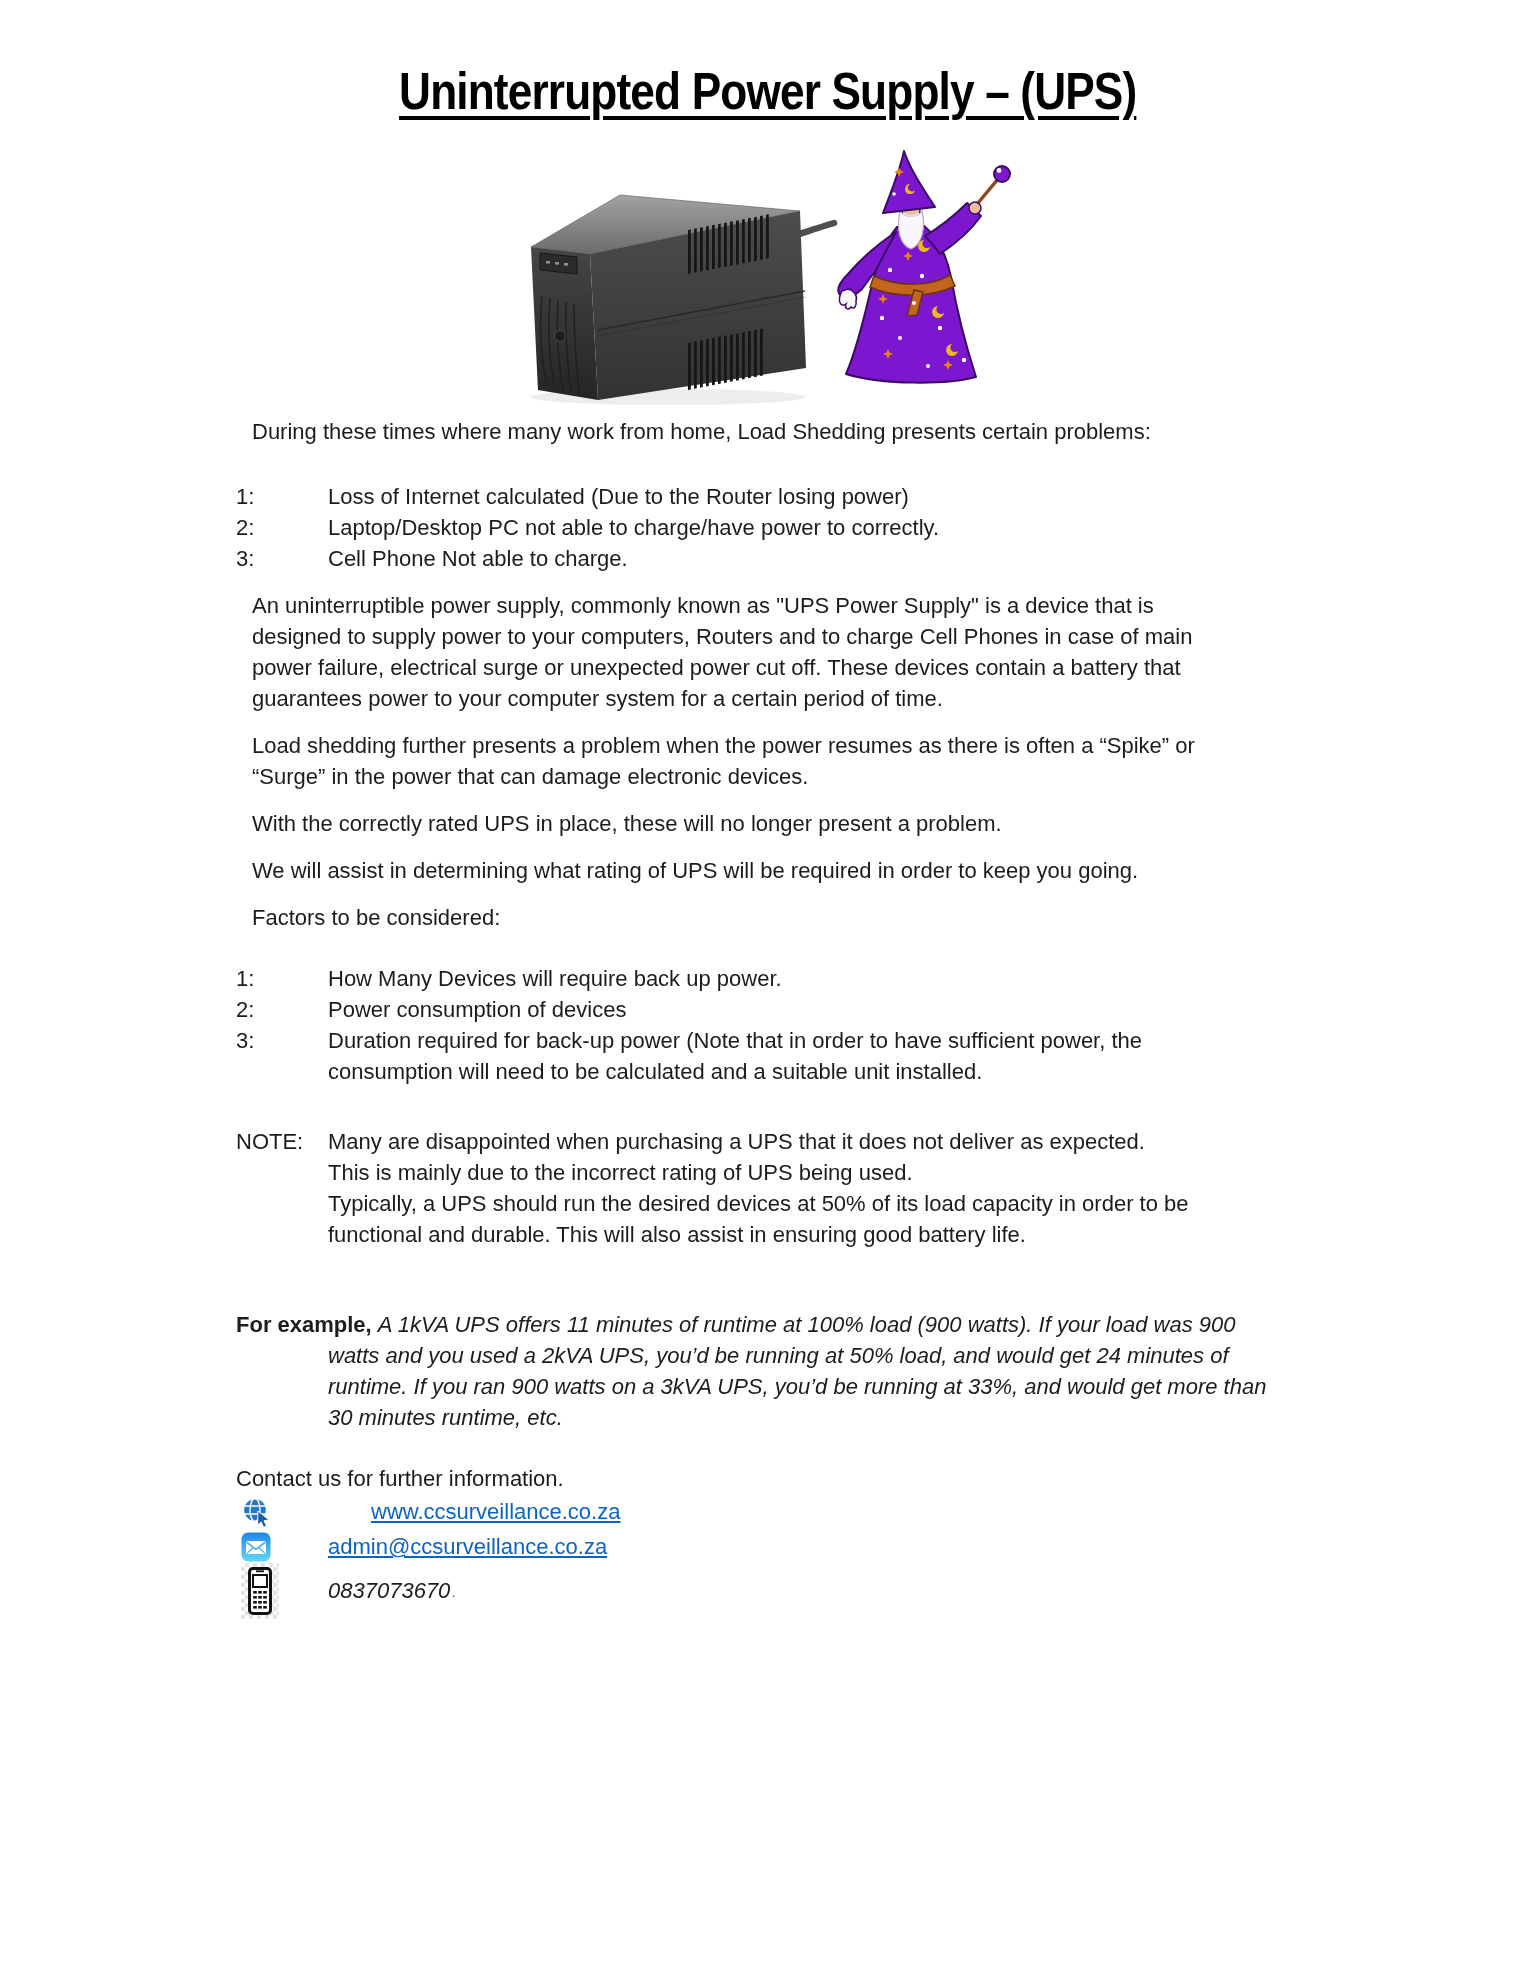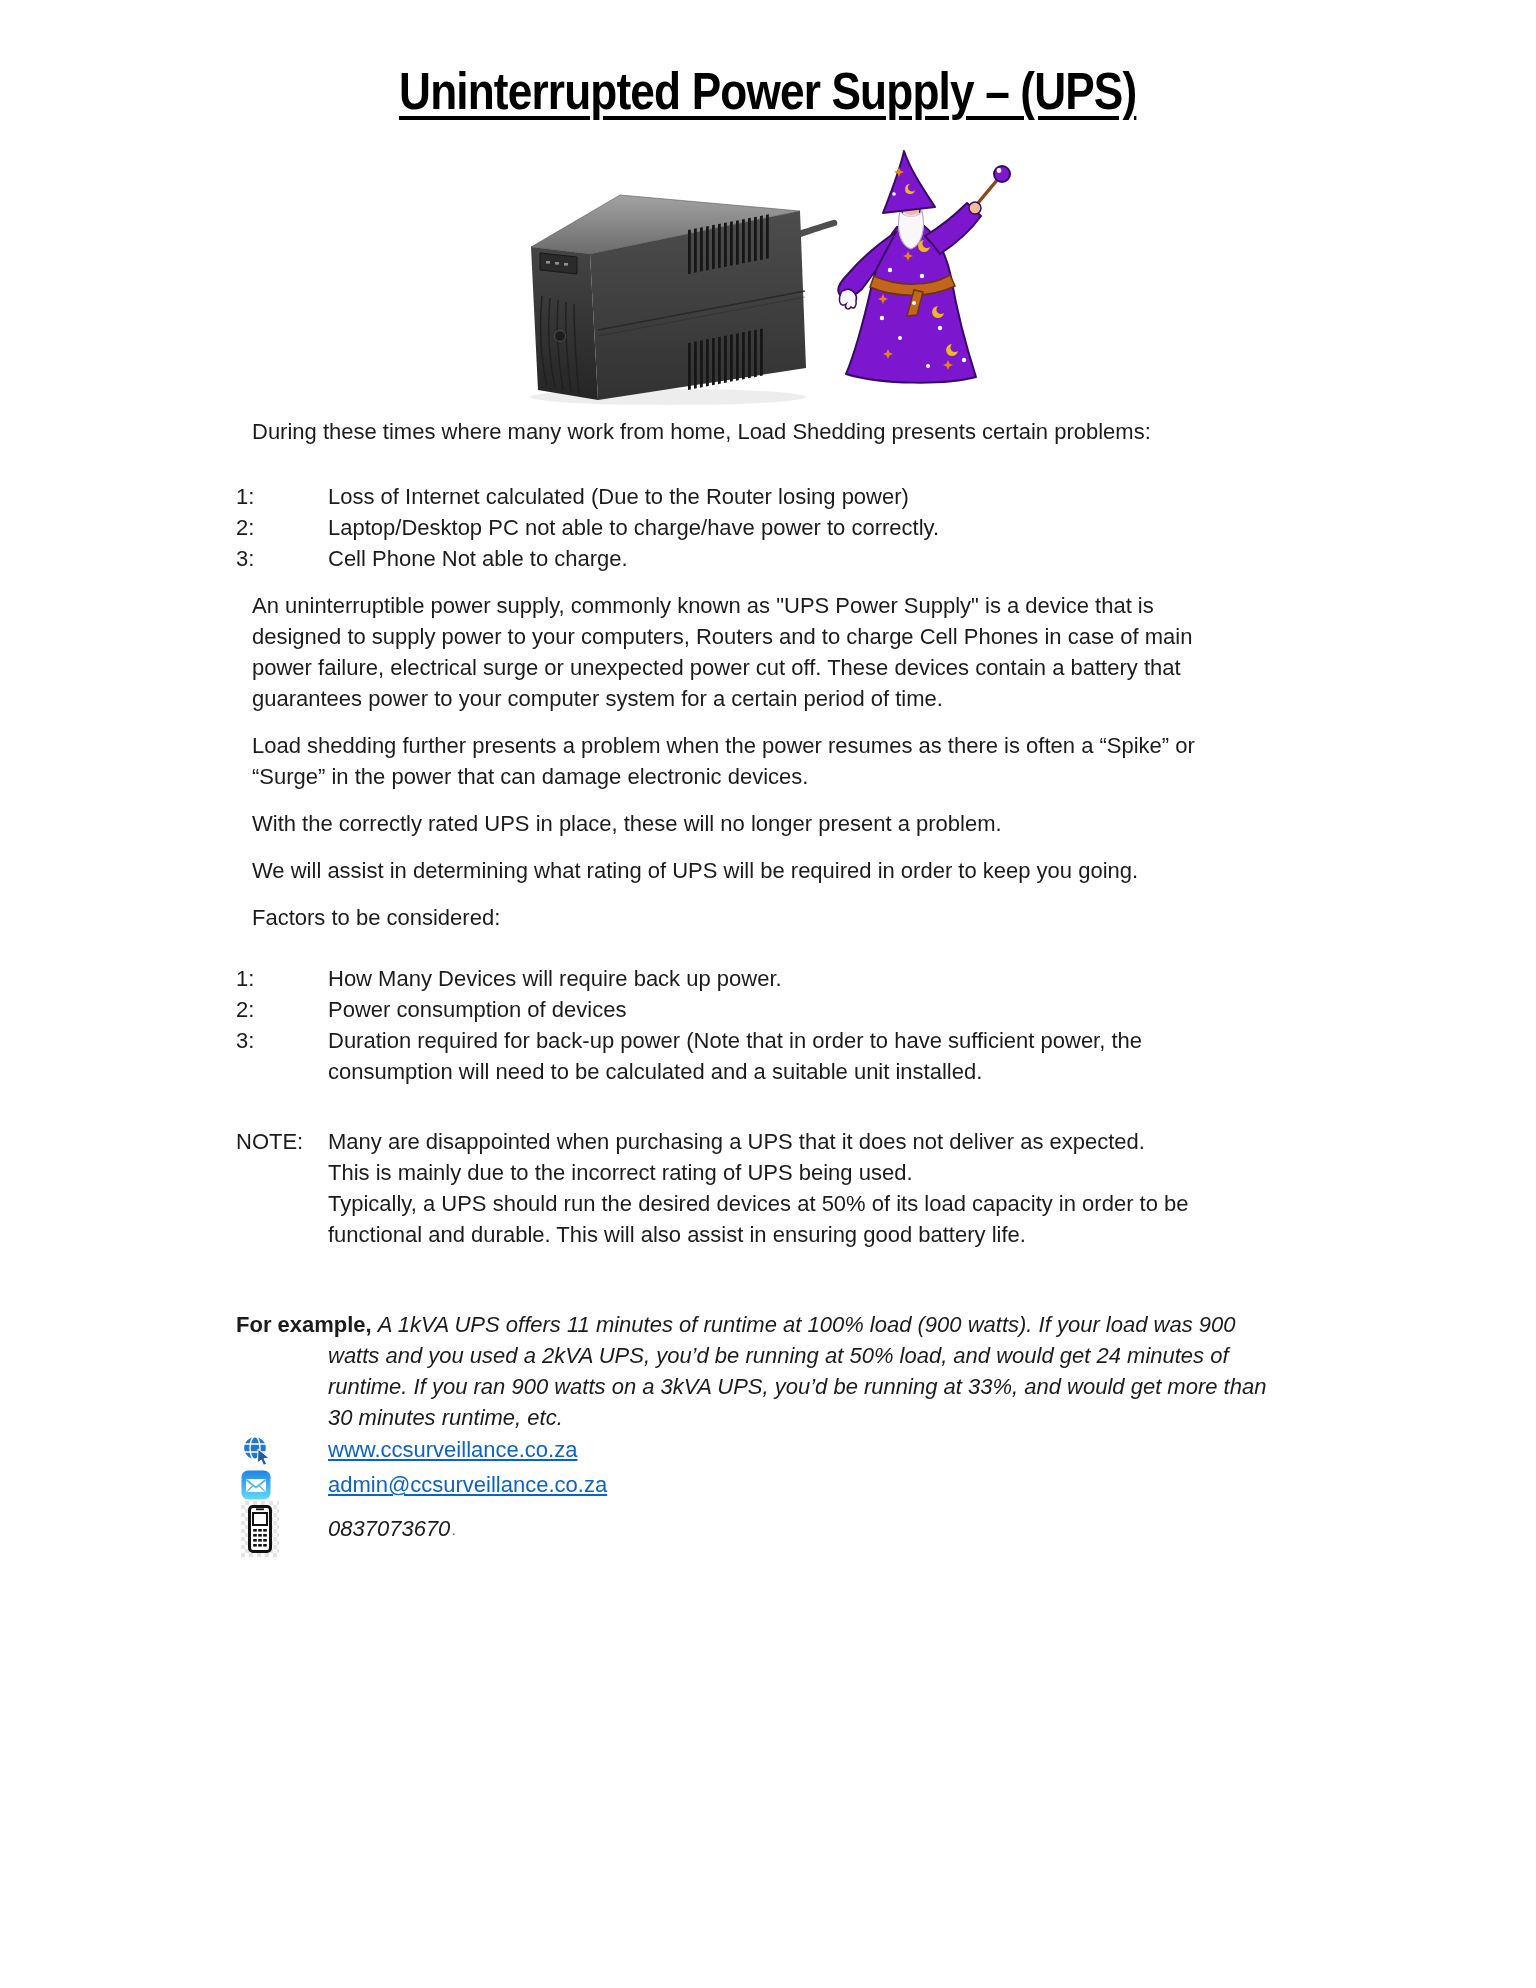--- a/index.html
+++ b/index.html
@@ -32,21 +32,21 @@
   .hang{padding-left:92px;text-indent:-92px;}
   .pre{white-space:pre-line;}
   .note-label{display:inline-block;width:92px;text-indent:0;}
   .ex-label{font-weight:bold;}
   .ex-sep{font-weight:bold;}
   .ex-text{font-style:italic;}
 
   
   .contact-heading{margin:32px 0 2px 0;font-size:22px;line-height:28px;}
   .c-row{display:flex;align-items:center;}
-  .c-row1{height:34px;}
+  .c-row1{height:34px;gap:43px;}
   .c-row2{height:36px;}
   .c-row3{height:52px;font-style:italic;}
   .c-icon{width:92px;flex:0 0 92px;display:flex;align-items:center;
           justify-content:flex-start;padding-left:5px;box-sizing:border-box;}
   .link{color:#0B63C4;text-decoration:underline;font-size:22px;cursor:pointer;}
   .phone-text{font-size:22px;color:#1c1c1c;}
   .period{color:#555;font-size:15px;margin-left:2px;}
   .checker{width:38px;height:56px;display:flex;align-items:center;justify-content:center;
     background-image:
       linear-gradient(45deg,#e4e4e4 25%,transparent 25%,transparent 75%,#e4e4e4 75%),
@@ -221,20 +221,21 @@
   <div class="hang bodytext mt27"><span class="note-label">NOTE:</span><span class="pre">Many are disappointed when purchasing a UPS that it does not deliver as expected.
 This is mainly due to the incorrect rating of UPS being used.
 Typically, a UPS should run the desired devices at 50% of its load capacity in order to be
 functional and durable. This will also assist in ensuring good battery life.</span></div>
 
   <div class="hang bodytext mt59"><span class="ex-label">For example</span><span class="ex-sep">, </span><span class="ex-text pre">A 1kVA UPS offers 11 minutes of runtime at 100% load (900 watts). If your load was 900
 watts and you used a 2kVA UPS, you’d be running at 50% load, and would get 24 minutes of
 runtime. If you ran 900 watts on a 3kVA UPS, you’d be running at 33%, and would get more than
 30 minutes runtime, etc.</span></div>
 
+  <p class="contact-heading">Contact us for further information.</p>
 
   <div class="c-row c-row1">
     <span class="c-icon">
       <svg width="31" height="33" viewBox="0 0 31 33">
         <circle cx="14" cy="14" r="11.5" fill="#2478C8"></circle>
         <g stroke="#ffffff" stroke-width="1.4" fill="none">
           <circle cx="14" cy="14" r="11.5"></circle>
           <ellipse cx="14" cy="14" rx="5" ry="11.5"></ellipse>
           <path d="M3.2,10 L24.8,10 M3.2,18 L24.8,18"></path>
         </g>

